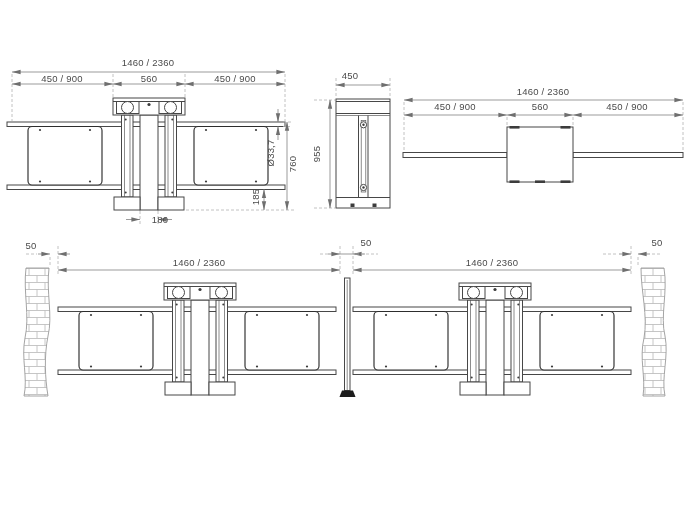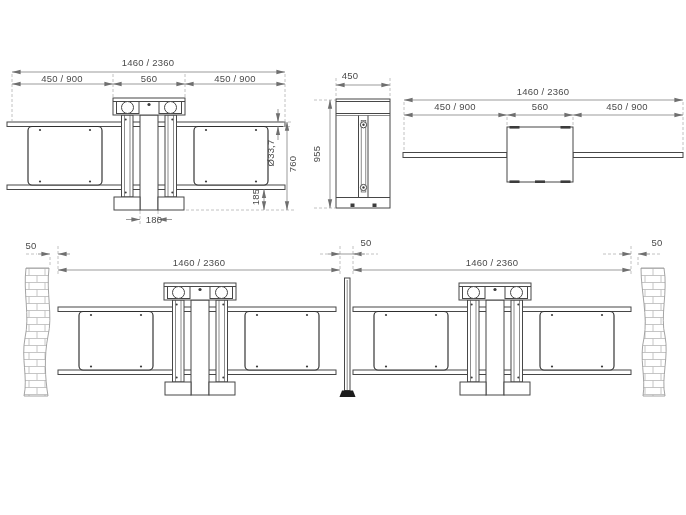--- a/index.html
+++ b/index.html
@@ -200,21 +200,21 @@
   </g>
 </svg>
 
 <div class="lbl" style="left:148px;top:63px">1460 / 2360</div>
 <div class="lbl" style="left:62px;top:78.5px">450 / 900</div>
 <div class="lbl" style="left:149px;top:78.5px">560</div>
 <div class="lbl" style="left:235px;top:78.5px">450 / 900</div>
 <div class="lbl rot" style="left:271px;top:153px">Ø33,7</div>
 <div class="lbl rot" style="left:293px;top:164px">760</div>
 <div class="lbl rot" style="left:256px;top:197px">185</div>
-<div class="lbl" style="left:154px;top:219.5px">180</div>
+<div class="lbl" style="left:160px;top:219.5px">180</div>
 
 <div class="lbl" style="left:350px;top:76px">450</div>
 <div class="lbl rot" style="left:317px;top:154px">955</div>
 
 <div class="lbl" style="left:543px;top:92px">1460 / 2360</div>
 <div class="lbl" style="left:455px;top:106.5px">450 / 900</div>
 <div class="lbl" style="left:540px;top:106.5px">560</div>
 <div class="lbl" style="left:627px;top:106.5px">450 / 900</div>
 
 <div class="lbl" style="left:31px;top:246px">50</div>

